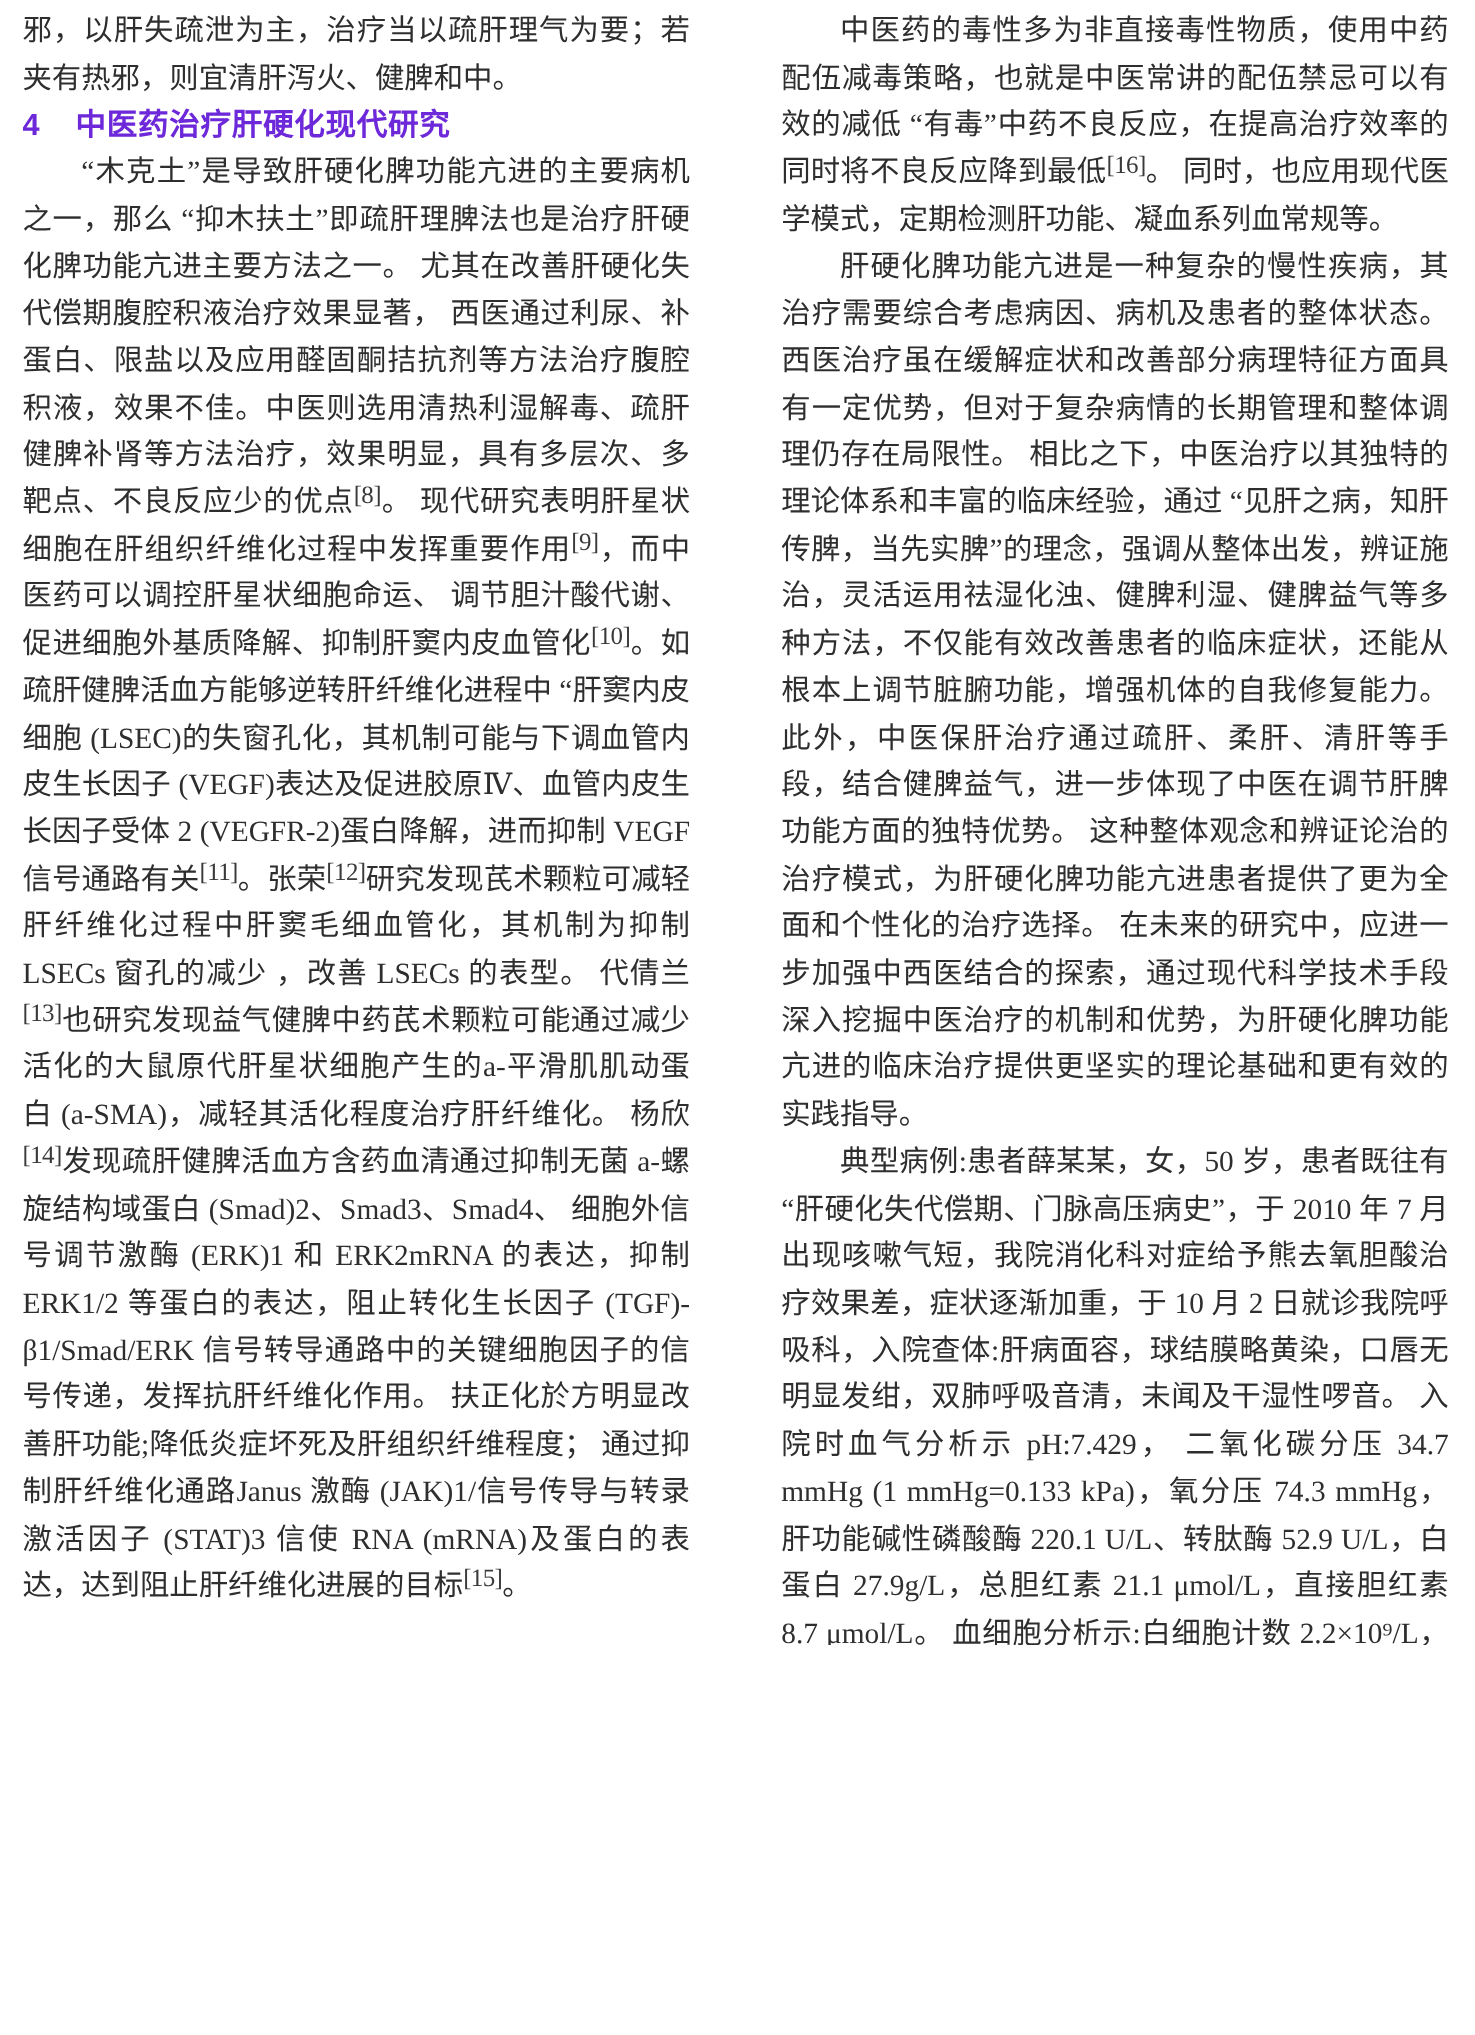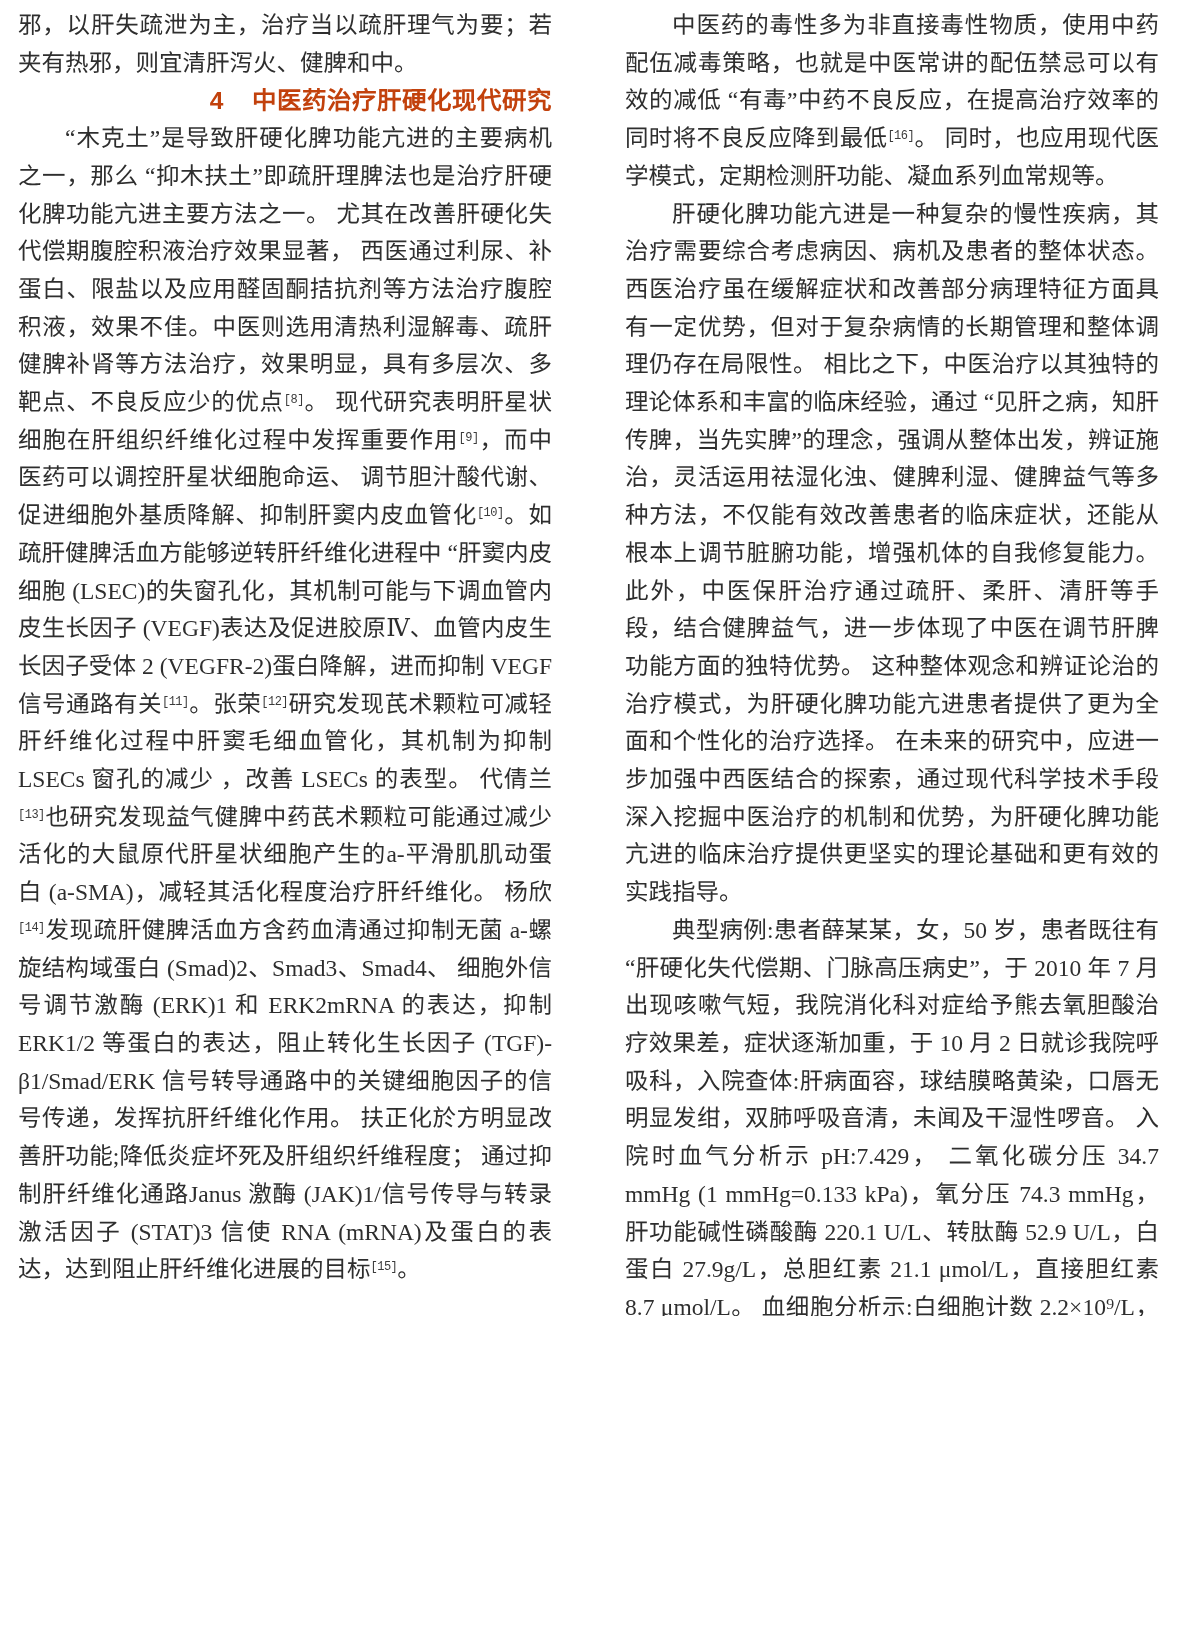--- a/index.html
+++ b/index.html
@@ -31,32 +31,30 @@
     text-align:justify;
     word-break:normal;
   }
   .para.indent{ text-indent:2em; }
   .sec-heading{
     margin:0;
     font-family:"Liberation Sans","DejaVu Sans",sans-serif;
     font-weight:700;
     font-size:24.5px;
     line-height:37.7px;
-    color:#c2410c;
+    color:#6d28d9;
     letter-spacing:0.5px;
-    text-align:right;
   }
   .sec-num{ margin-right:1.15em; }
   sup.ref{
-    font-size:12px;
+    font-size:20px;
     line-height:0;
     vertical-align:7px;
     letter-spacing:-0.5px;
     color:#3a3a3a;
-    font-family:Liberation Mono, monospace;
   }
   .watermark{
     position:absolute;
     top:1610px;
     left:10px;
     white-space:nowrap;
     color:#b4b4b4;
     font-size:36px;
     line-height:40px;
     user-select:none;

